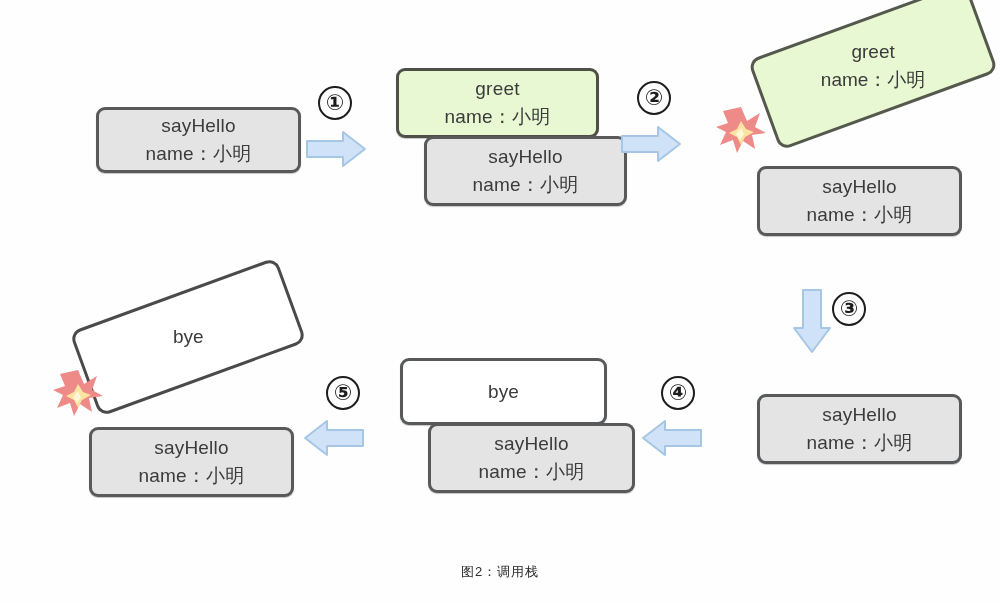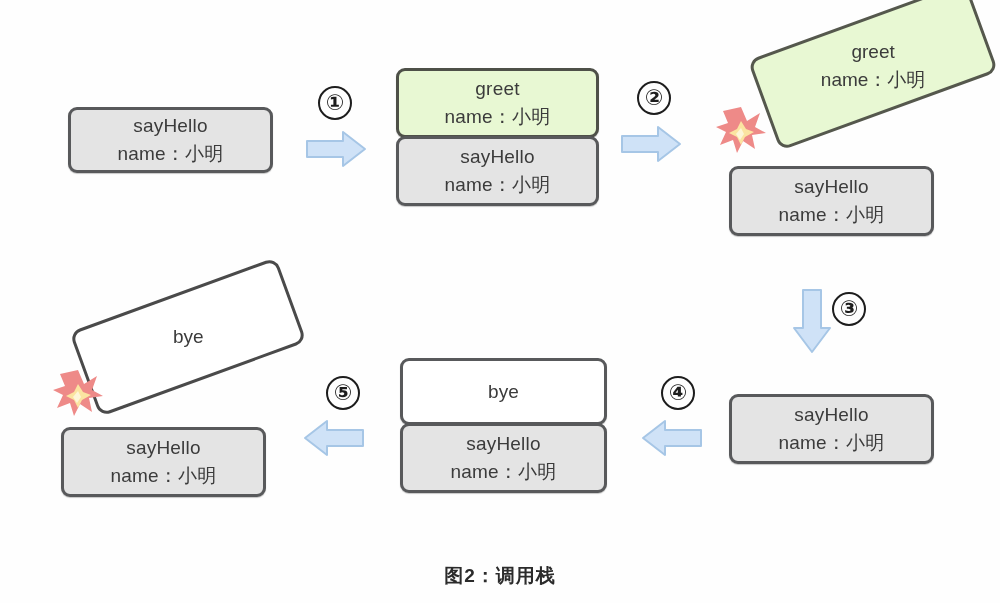--- a/index.html
+++ b/index.html
@@ -29,21 +29,21 @@
     flex-direction: column;
     align-items: center;
     justify-content: center;
     color: #3b3b3b;
     font-size: 19px;
     line-height: 1.45;
     text-align: center;
     letter-spacing: 0.2px;
     box-shadow: 0 1px 1px rgba(0,0,0,0.22);
   }
-  .frame.gray  { background: #e4e4e4; }
+  .frame.gray  { background: #e4e4e4; margin-left: 28px; }
   .frame.green { background: #e8f8d3; border-color: #4e5048; }
   .frame.white { background: #ffffff; }
 
   .frame .line1,
   .frame .line2 {
     white-space: nowrap;
   }
 
   
   .stack {
@@ -84,22 +84,22 @@
     width: 46px;
     height: 46px;
   }
   .boom svg { display: block; }
 
   
   .caption {
     position: absolute;
     width: 100%;
     text-align: center;
-    font-size: 19px;
-    font-weight: 700;
+    font-size: 13px;
+    font-weight: 400;
     color: #2b2b2b;
     letter-spacing: 1px;
   }
 
   
   .tilted {
     position: absolute;
     box-sizing: border-box;
     border: 3.5px solid #4a4a4a;
     border-radius: 11px;

